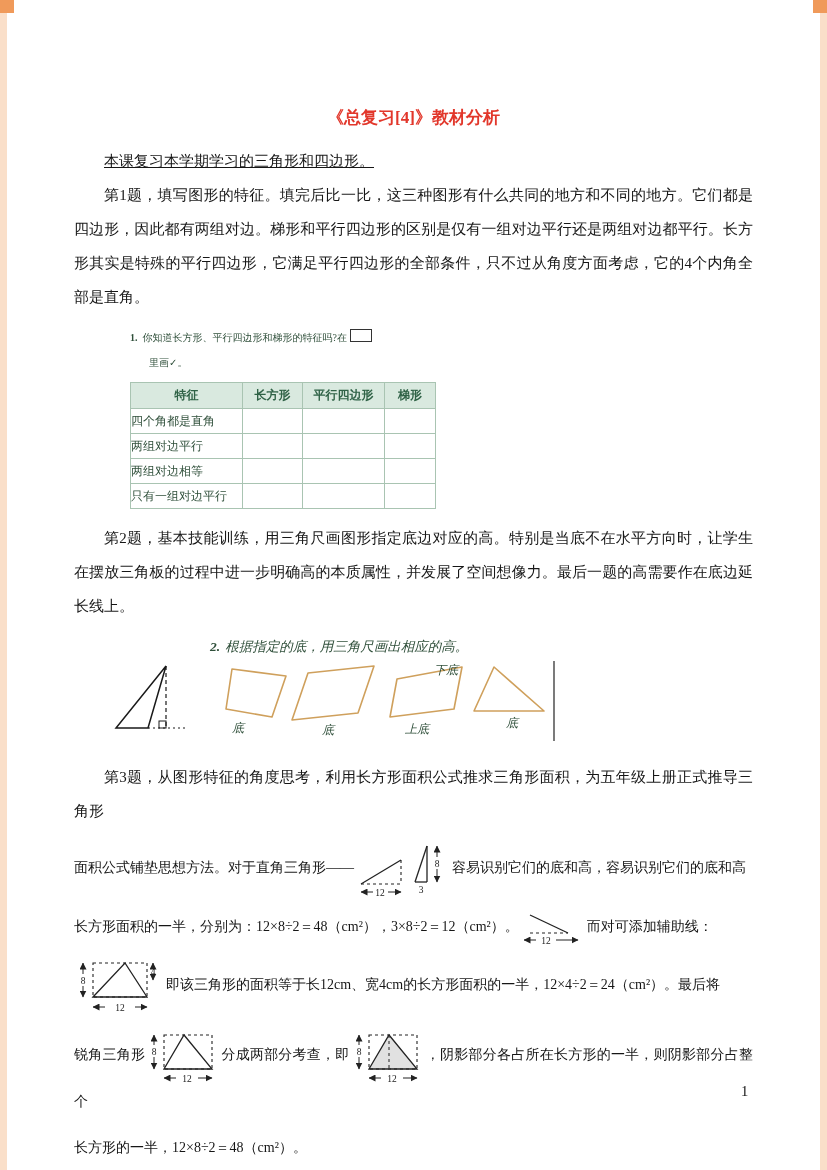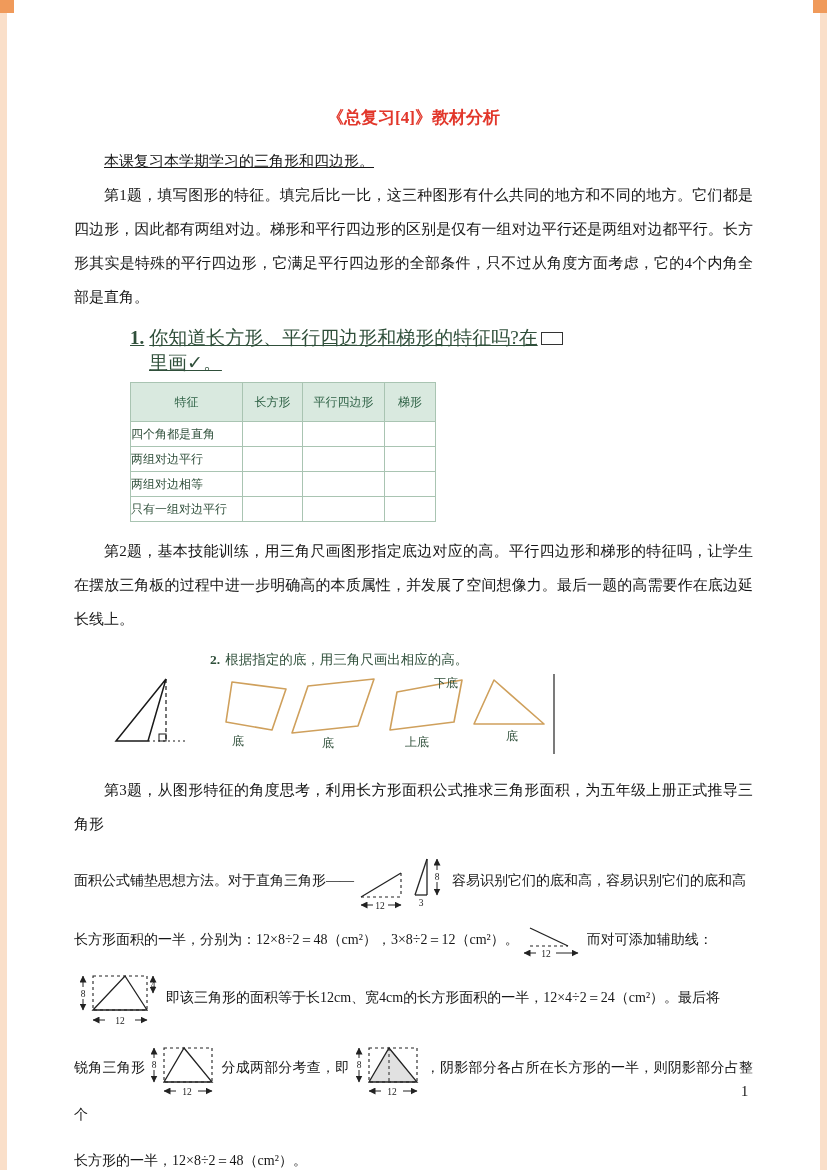--- a/index.html
+++ b/index.html
@@ -17,37 +17,37 @@
 
   .title { margin-top:104px; text-align:center; font-size:17px; font-weight:bold;
            color:var(--title-red,#e2372b); line-height:26px; }
 
   p.body { font-size:15px; line-height:34px; text-align:justify; text-indent:2em; }
   .mt1 { margin-top:13px;text-decoration:underline; }
   .mt2 { margin-top:12px; }
 
   
   .ex1 { margin:11px 0 0 56px; }
-  .ex-prompt { font-size:19px; line-height:25px; color:var(--ex-green,#2f4f3a);text-decoration:underline; }
+  .ex-prompt { font-size:10px; line-height:25px; color:var(--ex-green,#2f4f3a); }
   .ex-num { font-weight:bold; margin-right:5px; }
   .ans-box { display:inline-block; width:22px; height:13px; border:1.5px solid #333;
              vertical-align:-1px; margin-left:3px; background:#fff; }
   .ex-cont { padding-left:19px; }
   .ex1-table { border-collapse:collapse; margin-top:7px; table-layout:fixed; }
   .ex1-table th, .ex1-table td { border:1px solid var(--table-border,#a9c4b2); }
   .ex1-table th { background:var(--table-head-bg,#d9e9df); font-size:12px;
-                  color:var(--table-head-text,#2f6246); height:39px; font-weight:normal; }
+                  color:var(--table-head-text,#2f6246); height:26px; font-weight:bold; }
   .ex1-table td { height:25px; font-size:12px; color:var(--ex-green,#2f4f3a);
                   background:#fff; }
   .c1 { width:112px; } .c2 { width:60px; } .c3 { width:82px; } .c4 { width:51px; }
 
   
   .ex2 { display:flex; align-items:flex-start; margin:14px 0 0 36px; }
   .ex2-left { flex:none; margin-top:24px; }
-  .ex2-right { margin-left:10px; }
+  .ex2-right { margin-left:10px;font-style:italic; }
   .ex-prompt2 { font-size:13.5px; line-height:20px; color:var(--ex-green,#2f4f3a); }
   .shapes { margin-left:12px; margin-top:2px; display:block; }
 
   
   .mline { font-size:14px; line-height:34px; margin-top:12px; text-align:justify; }
   .dia { vertical-align:middle; margin:0 3px; }
   .dlab { font-size:9.5px; fill:#1a1a1a; text-anchor:middle;
           font-family:"Liberation Serif","DejaVu Serif",serif; }
   .slab { font-size:12px; fill:var(--ex-green,#2f4f3a);
           font-family:"Liberation Serif","DejaVu Serif",serif; }
@@ -121,21 +121,21 @@
           <tr>
             <td>只有一组对边平行</td>
             <td></td>
             <td></td>
             <td></td>
           </tr>
         </tbody>
       </table>
     </div>
 
-    <p class="body mt2">第2题，基本技能训练，用三角尺画图形指定底边对应的高。平行四边形和梯形的特征吗，让学生在摆放三角板的过程中进一步明确高的本质属性，并发展了空间想像力。最后一题的高需要作在底边延长线上。</p>
+    <p class="body mt2">第2题，基本技能训练，用三角尺画图形指定底边对应的高。特别是当底不在水平方向时，让学生在摆放三角板的过程中进一步明确高的本质属性，并发展了空间想像力。最后一题的高需要作在底边延长线上。</p>
 
     <div class="ex2">
       <svg class="ex2-left" width="90" height="78" viewBox="0 0 90 78">
         <polygon points="56,5 6,67 38,67" fill="none" stroke="#1a1a1a" stroke-width="1.5"></polygon>
         <line x1="56" y1="5" x2="56" y2="67" stroke="#1a1a1a" stroke-width="1.2" stroke-dasharray="4 3"></line>
         <line x1="38" y1="67" x2="76" y2="67" stroke="#1a1a1a" stroke-width="1.2" stroke-dasharray="2 3"></line>
         <rect x="49" y="60" width="7" height="7" fill="none" stroke="#1a1a1a" stroke-width="1"></rect>
       </svg>
       <div class="ex2-right">
         <div class="ex-prompt2"><span class="ex-num">2.</span><span>根据指定的底，用三角尺画出相应的高。</span></div>

